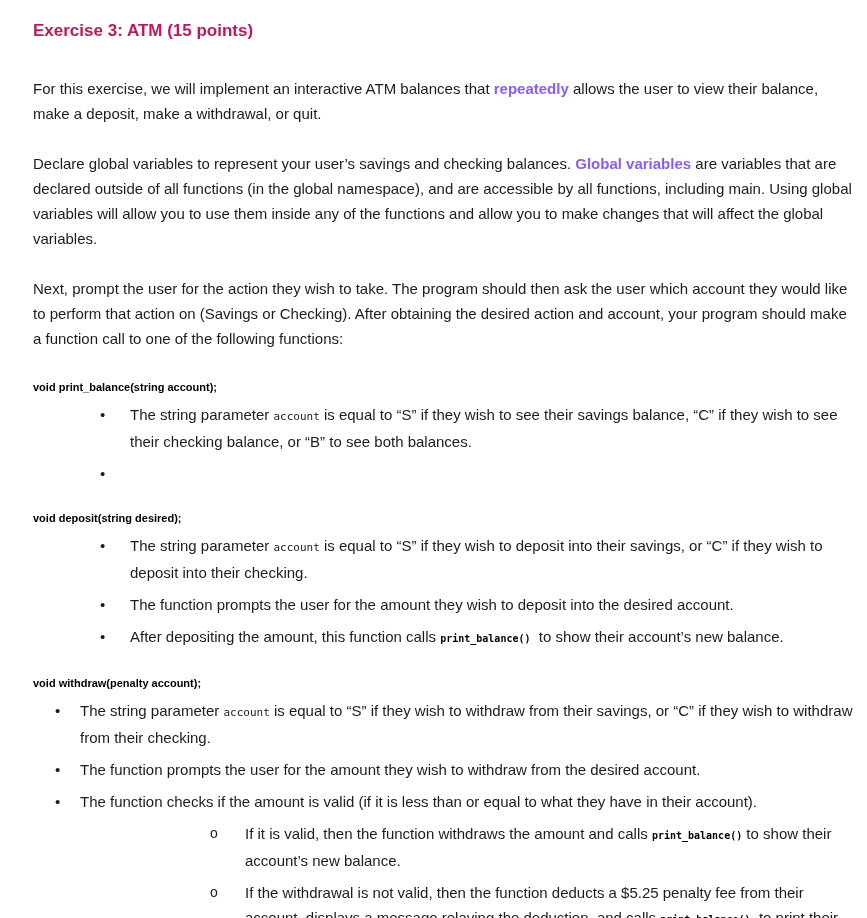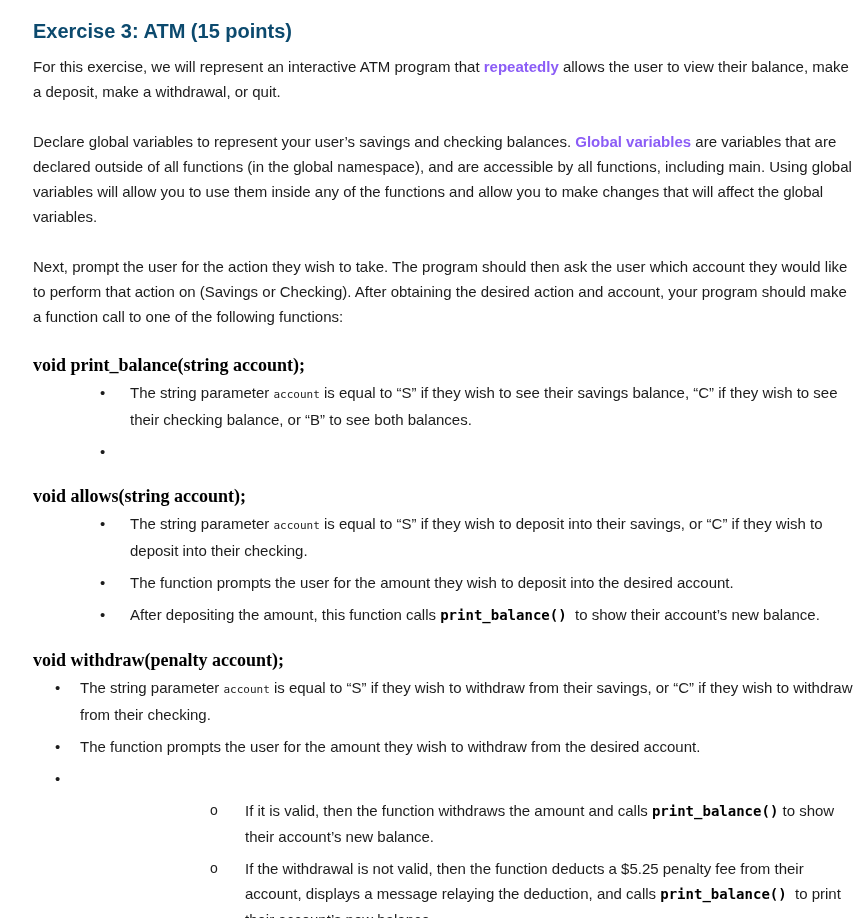--- a/index.html
+++ b/index.html
@@ -3,76 +3,76 @@
 <meta charset="utf-8">
 <style>
   html, body { margin: 0; padding: 0; background: #ffffff; }
   body {
     width: 867px; height: 918px; overflow: hidden;
     font-family: "Liberation Sans", sans-serif;
     color: #1c1c1c;
   }
   .page { padding: 20px 12px 0 33px; font-size: 15px; line-height: 25px; }
   .title {
-    font-size: 20px; font-weight: bold; color: #0c4a6e;
-    line-height: 22px; margin: 0 0 12px 0;
+    font-size: 17px; font-weight: bold; color: #be185d;
+    line-height: 22px; margin: 0 0 34px 0;
   }
   p.para { margin: 0 0 25px 0; }
   b, strong { color: #8b5cf6; }
   .sig {
-    font-family: Liberation Serif, serif;
-    font-weight: bold; font-size: 18px; color: #000;
+    font-family: Liberation Sans, sans-serif;
+    font-weight: bold; font-size: 11px; color: #000;
     line-height: 22px; margin: 0 0 4px 0;
   }
   ul.blist { list-style: none; margin: 0 0 21px 0; padding: 0; }
   ul.blist li { display: flex; margin: 0 0 7px 0; }
   ul.deep    { margin-left: 67px; }
   ul.deep  li .marker { flex: none; width: 30px; }
   ul.shallow { margin-left: 22px; margin-bottom: 2px; }
   ul.shallow li .marker { flex: none; width: 25px; }
   ul.sub     { margin-left: 177px; margin-bottom: 21px; }
   ul.sub  li .marker { flex: none; width: 35px; font-size: 14px; }
   .marker { color: #1c1c1c; }
   .code {
     font-family: "DejaVu Sans Mono", monospace;
     font-size: 11px;
   }
   .code-b {
     font-family: "DejaVu Sans Mono", monospace;
-    font-size: 14px; font-weight: bold; color: #000;
+    font-size: 10px; font-weight: bold; color: #000;
   }
 </style>
 </head>
 <body>
 
 <div class="page">
 
   <div class="title">Exercise 3: ATM (15 points)</div>
 
-  <p class="para"><span>For this exercise, we will represent an interactive ATM program that </span><strong>repeatedly</strong><span> allows the user to view their balance, make a deposit, make a withdrawal, or quit.</span></p>
+  <p class="para"><span>For this exercise, we will implement an interactive ATM balances that </span><strong>repeatedly</strong><span> allows the user to view their balance, make a deposit, make a withdrawal, or quit.</span></p>
 
   <p class="para"><span>Declare global variables to represent your user’s savings and checking balances. </span><strong>Global variables</strong><span> are variables that are declared outside of all functions (in the global namespace), and are accessible by all functions, including main. Using global variables will allow you to use them inside any of the functions and allow you to make changes that will affect the global variables.</span></p>
 
   <p class="para">Next, prompt the user for the action they wish to take. The program should then ask the user which account they would like to perform that action on (Savings or Checking). After obtaining the desired action and account, your program should make a function call to one of the following functions:</p>
 
   <section>
     <div class="sig">void print_balance(string account);</div>
     <ul class="blist deep">
       <li>
         <span class="marker">•</span>
         <span><span>The string parameter </span><span class="code">account</span><span> is equal to “S” if they wish to see their savings balance, “C” if they wish to see their checking balance, or “B” to see both balances.</span></span>
       </li>
       <li>
         <span class="marker">•</span>
       </li>
     </ul>
   </section>
 
   <section>
-    <div class="sig">void allows(string account);</div>
+    <div class="sig">void deposit(string desired);</div>
     <ul class="blist deep">
       <li>
         <span class="marker">•</span>
         <span><span>The string parameter </span><span class="code">account</span><span> is equal to “S” if they wish to deposit into their savings, or “C” if they wish to deposit into their checking.</span></span>
       </li>
       <li>
         <span class="marker">•</span>
         <span>The function prompts the user for the amount they wish to deposit into the desired account.</span>
       </li>
       <li>
@@ -88,20 +88,21 @@
       <li>
         <span class="marker">•</span>
         <span><span>The string parameter </span><span class="code">account</span><span> is equal to “S” if they wish to withdraw from their savings, or “C” if they wish to withdraw from their checking.</span></span>
       </li>
       <li>
         <span class="marker">•</span>
         <span>The function prompts the user for the amount they wish to withdraw from the desired account.</span>
       </li>
       <li>
         <span class="marker">•</span>
+        <span>The function checks if the amount is valid (if it is less than or equal to what they have in their account).</span>
       </li>
     </ul>
     <ul class="blist sub">
       <li>
         <span class="marker">o</span>
         <span><span>If it is valid, then the function withdraws the amount and calls </span><span class="code-b">print_balance()</span><span> to show their account’s new balance.</span></span>
       </li>
       <li>
         <span class="marker">o</span>
         <span><span>If the withdrawal is not valid, then the function deducts a $5.25 penalty fee from their account, displays a message relaying the deduction, and calls </span><span class="code-b">print_balance()</span><span>&nbsp; to print their account’s new balance.</span></span>

